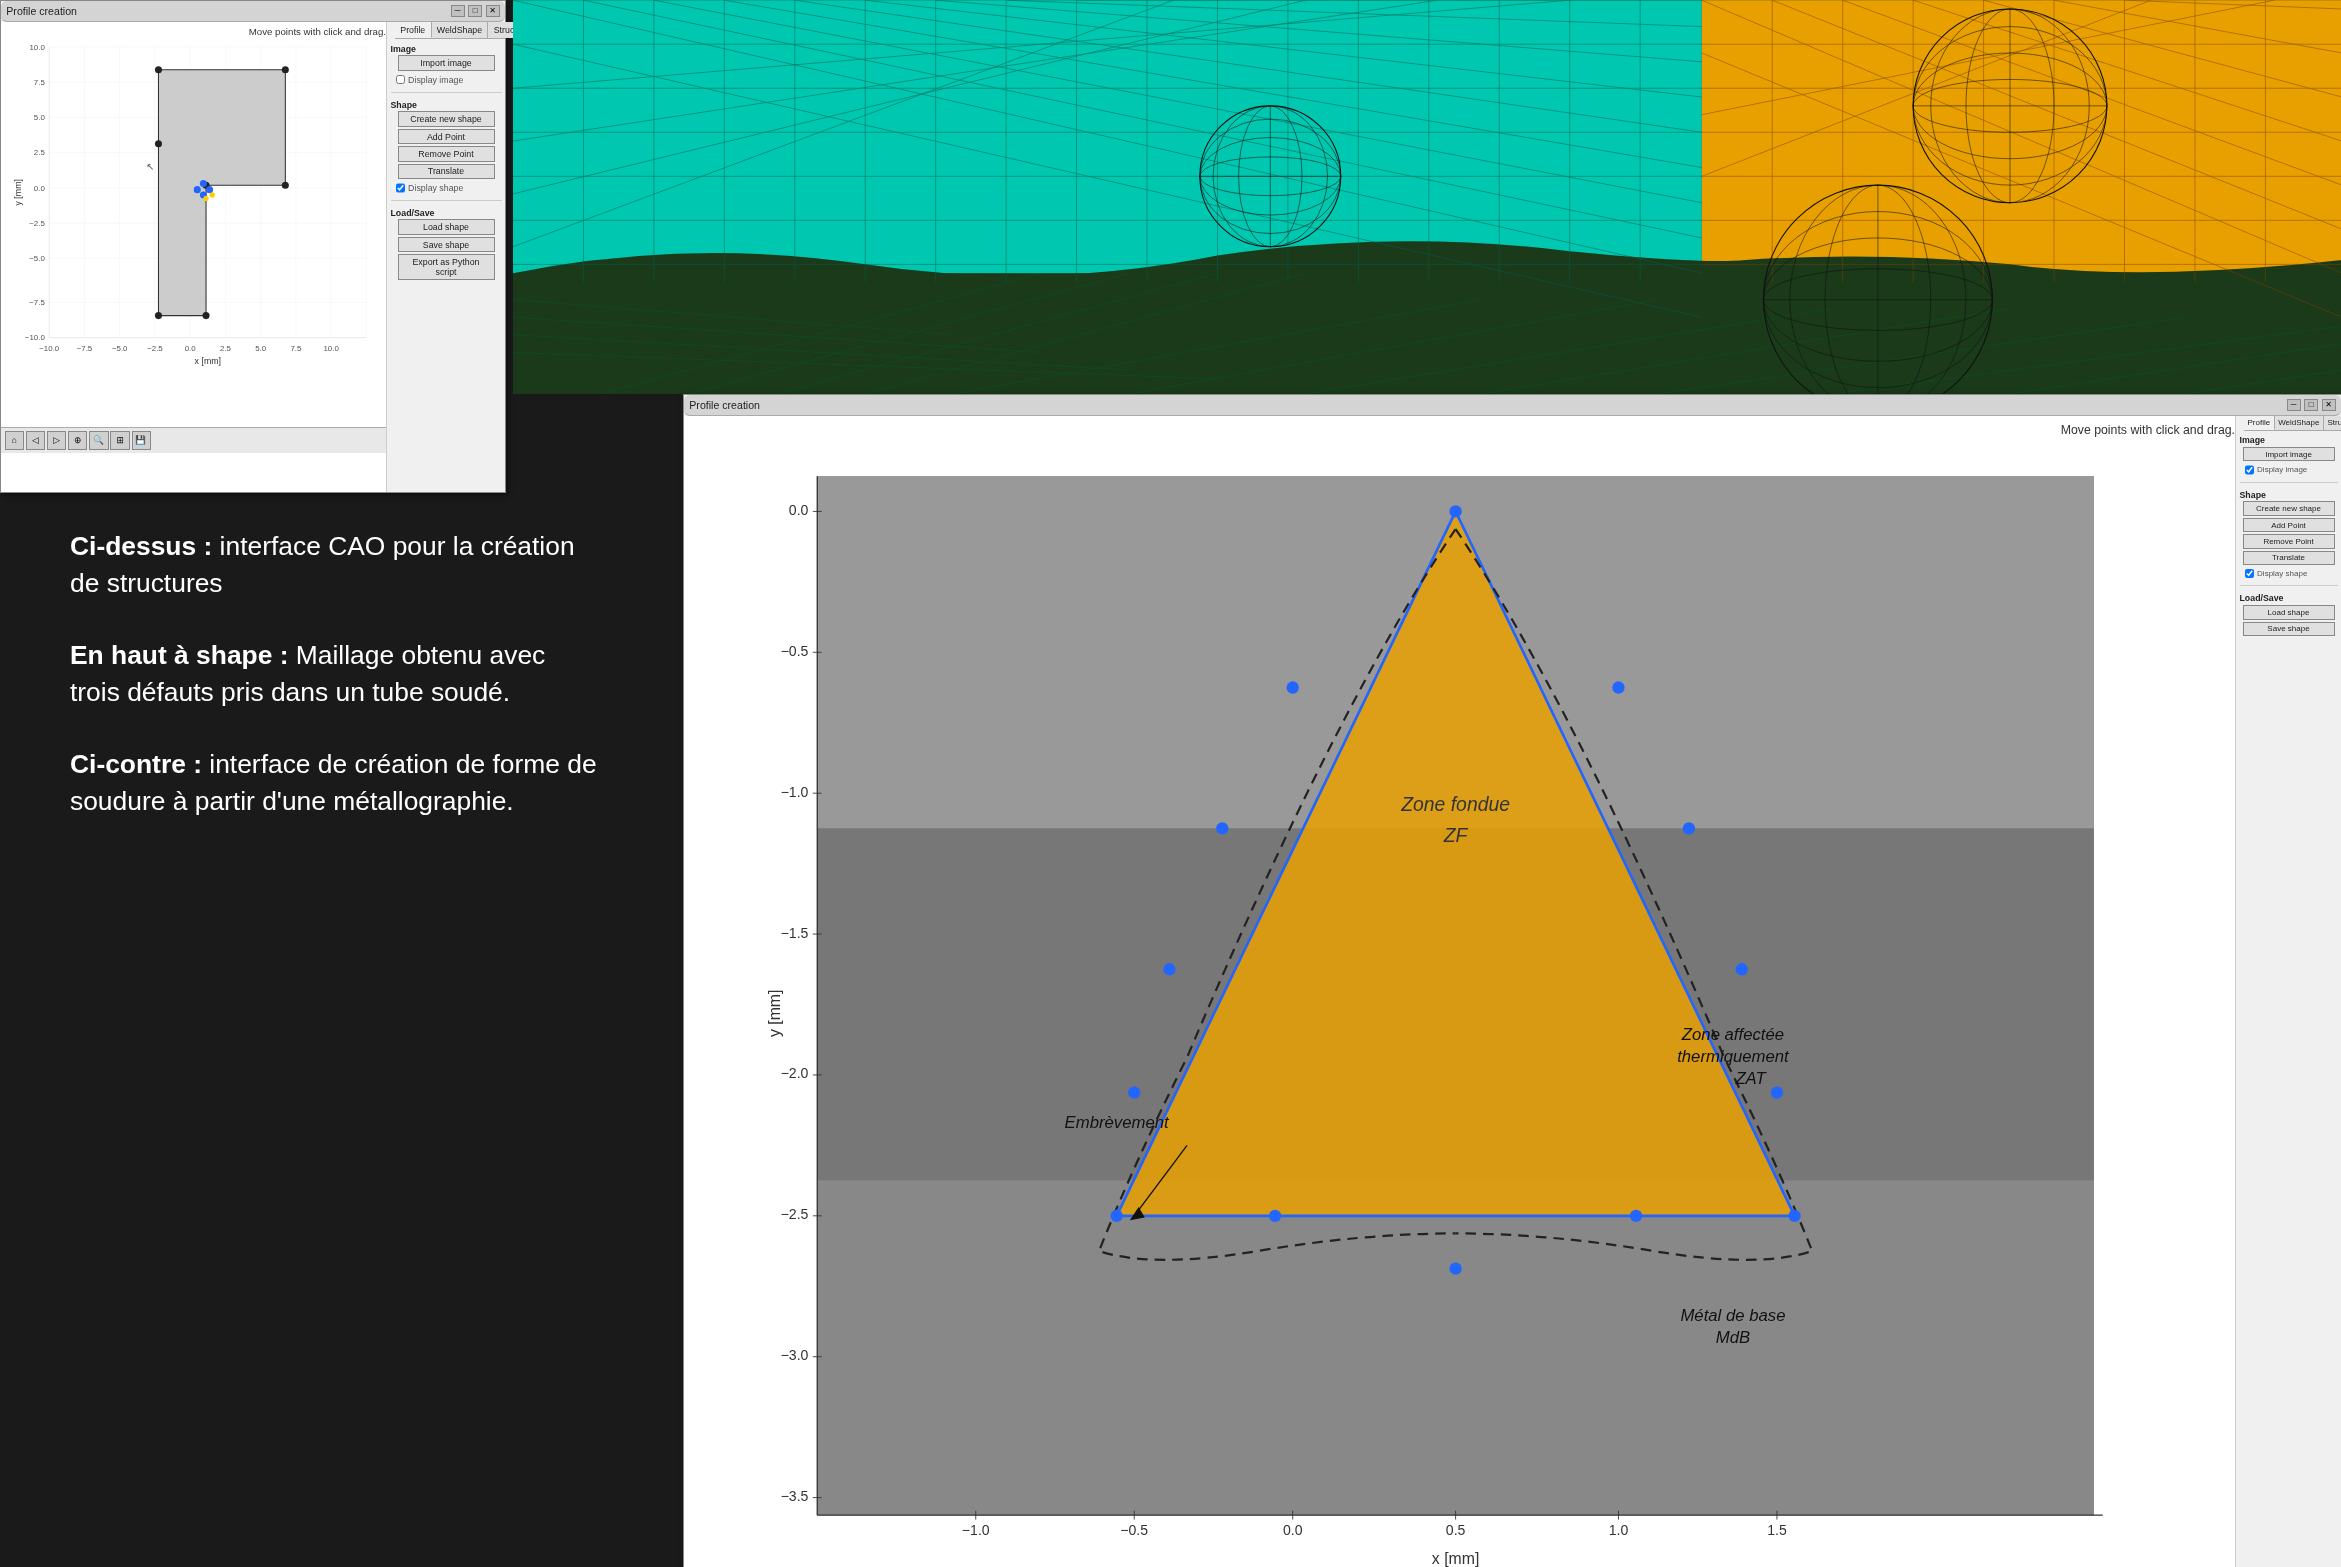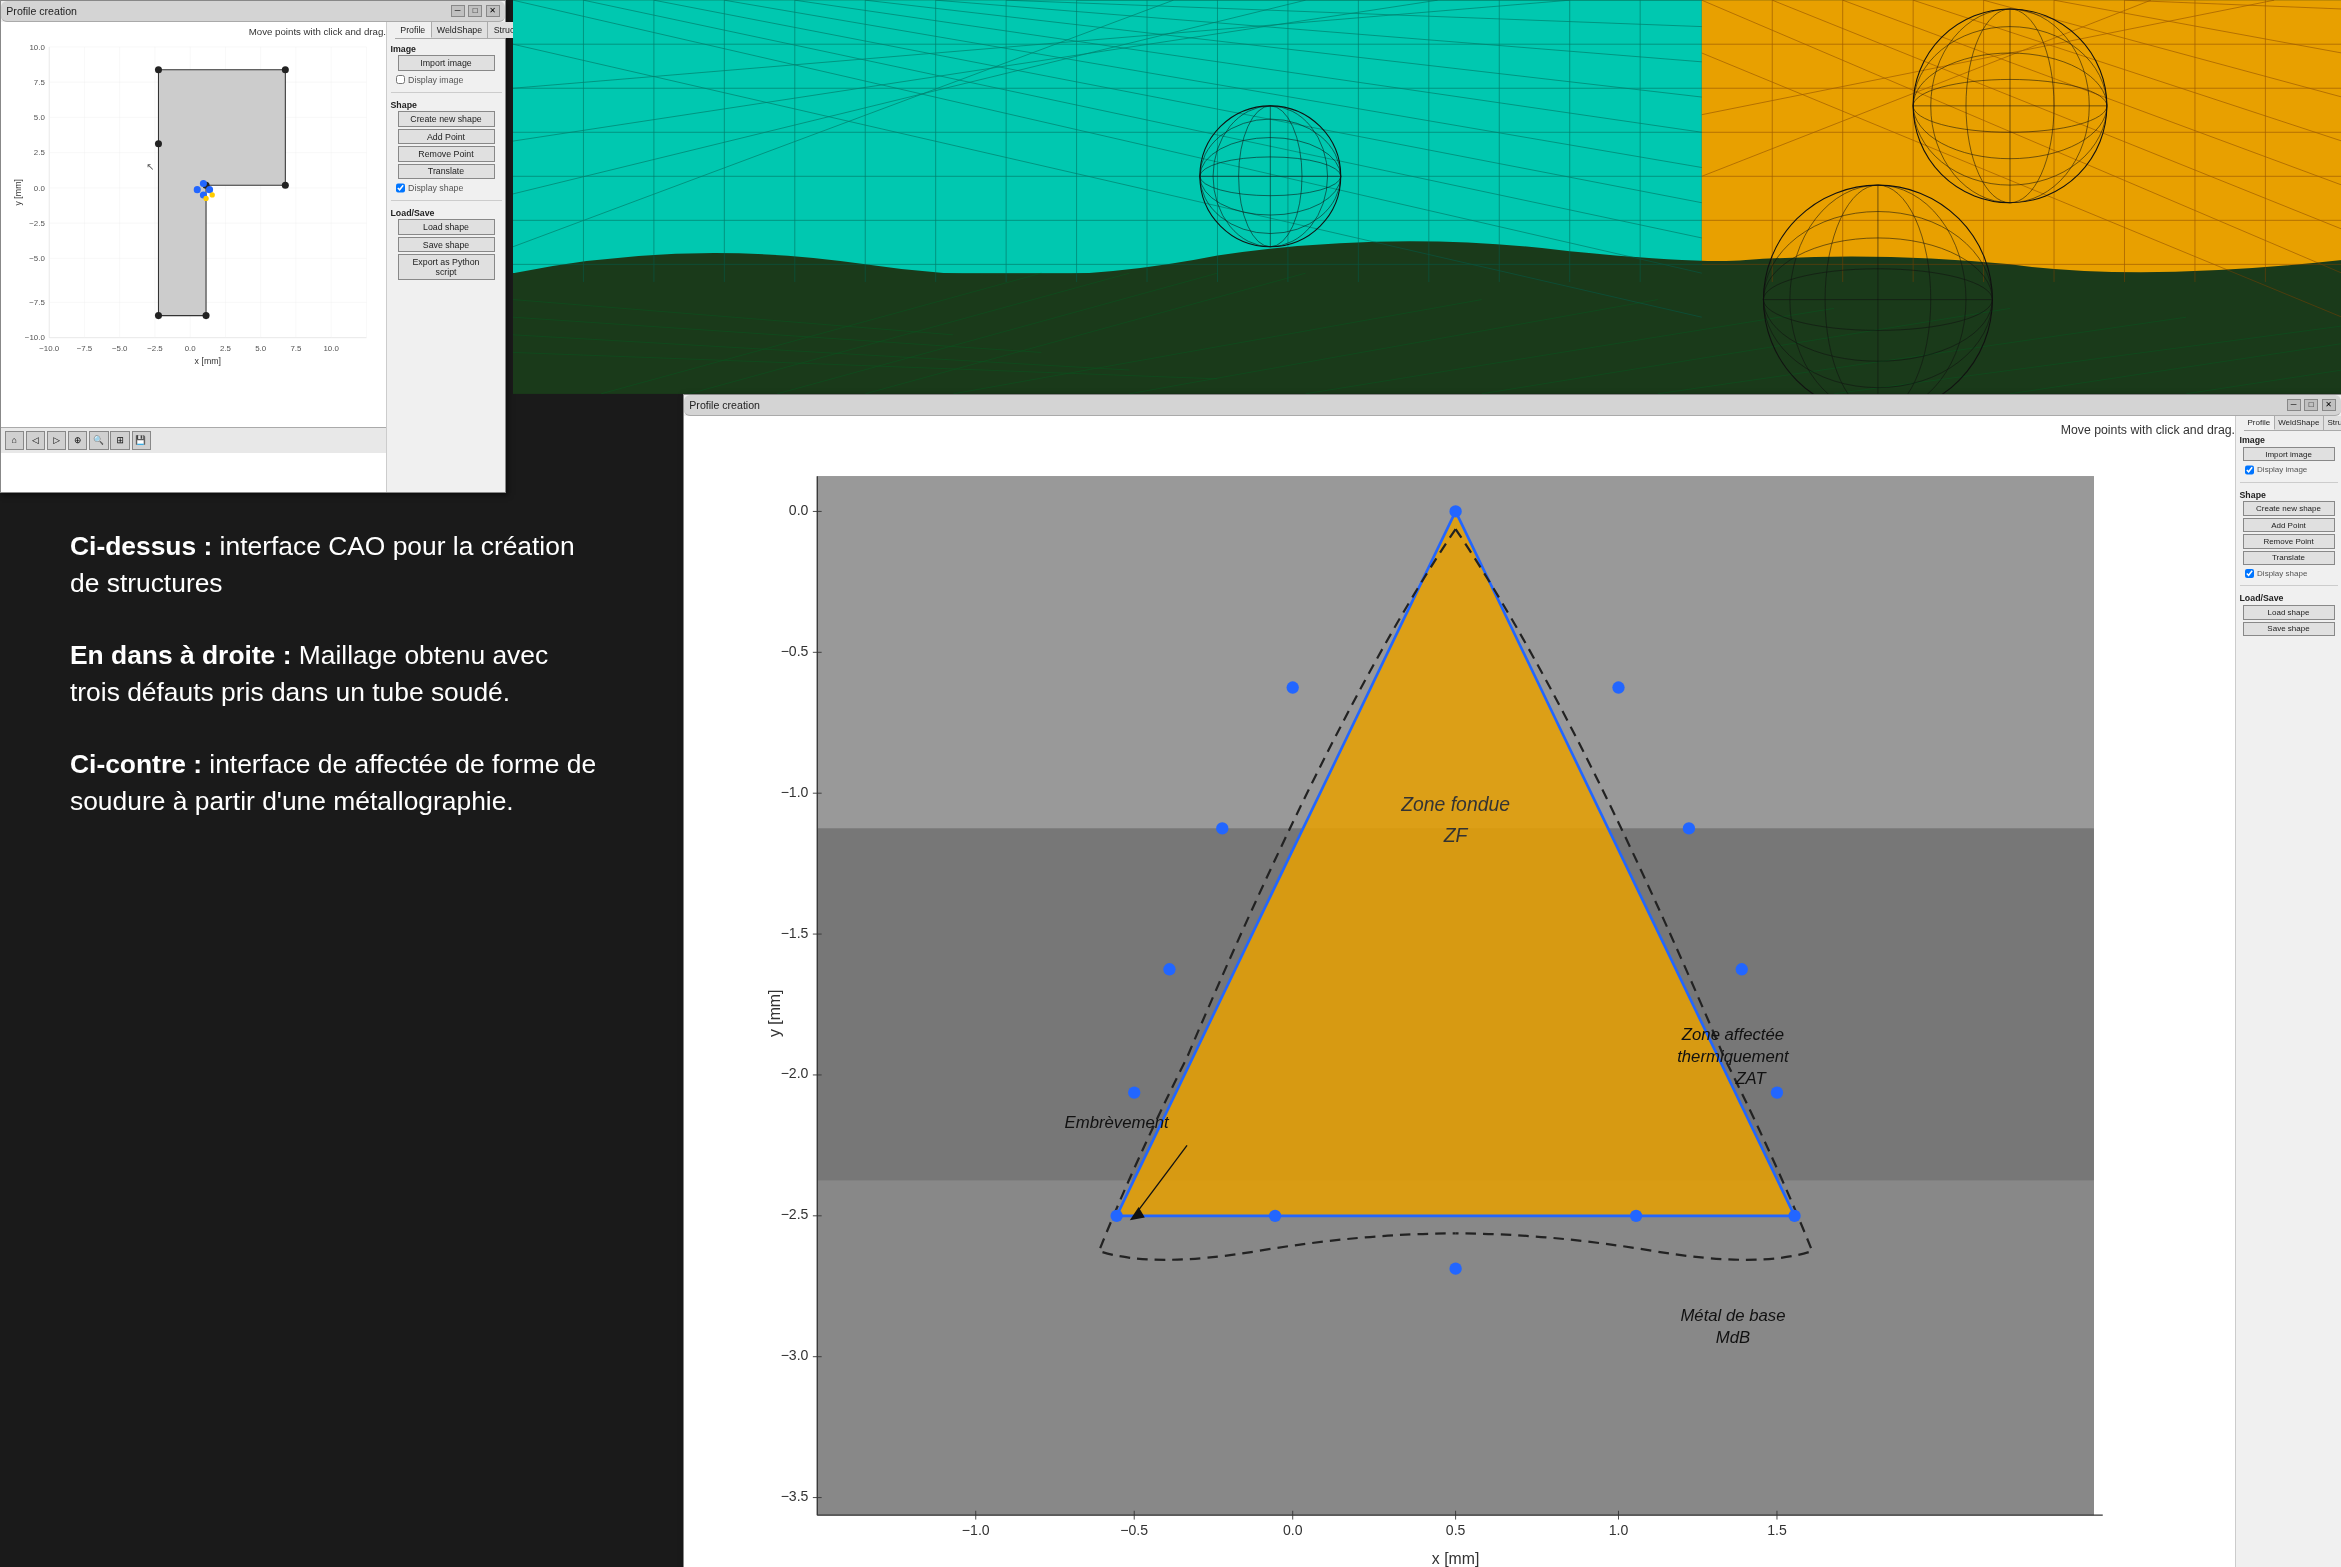--- a/index.html
+++ b/index.html
@@ -511,26 +511,26 @@
     </g>
   </svg>
 </div>
 
 <div class="text-area">
   <div class="text-block">
     <span class="text-bold">Ci-dessus :</span>
     <span>   interface CAO pour la création de structures</span>
   </div>
   <div class="text-block">
-    <span class="text-bold">En dans à droite :</span>
+    <span class="text-bold">En haut à shape :</span>
     <span>   Maillage obtenu avec trois défauts pris dans un tube soudé.</span>
   </div>
   <div class="text-block">
     <span class="text-bold">Ci-contre :</span>
-    <span>   interface de affectée de forme de soudure à partir d'une métallographie.</span>
+    <span>   interface de création de forme de soudure à partir d'une métallographie.</span>
   </div>
 </div>
 
 <div class="window-profile2">
   <div class="window-titlebar">
     <span class="window-title">Profile creation</span>
     <div class="window-controls">
       <div class="win-btn">─</div>
       <div class="win-btn">□</div>
       <div class="win-btn">✕</div>

